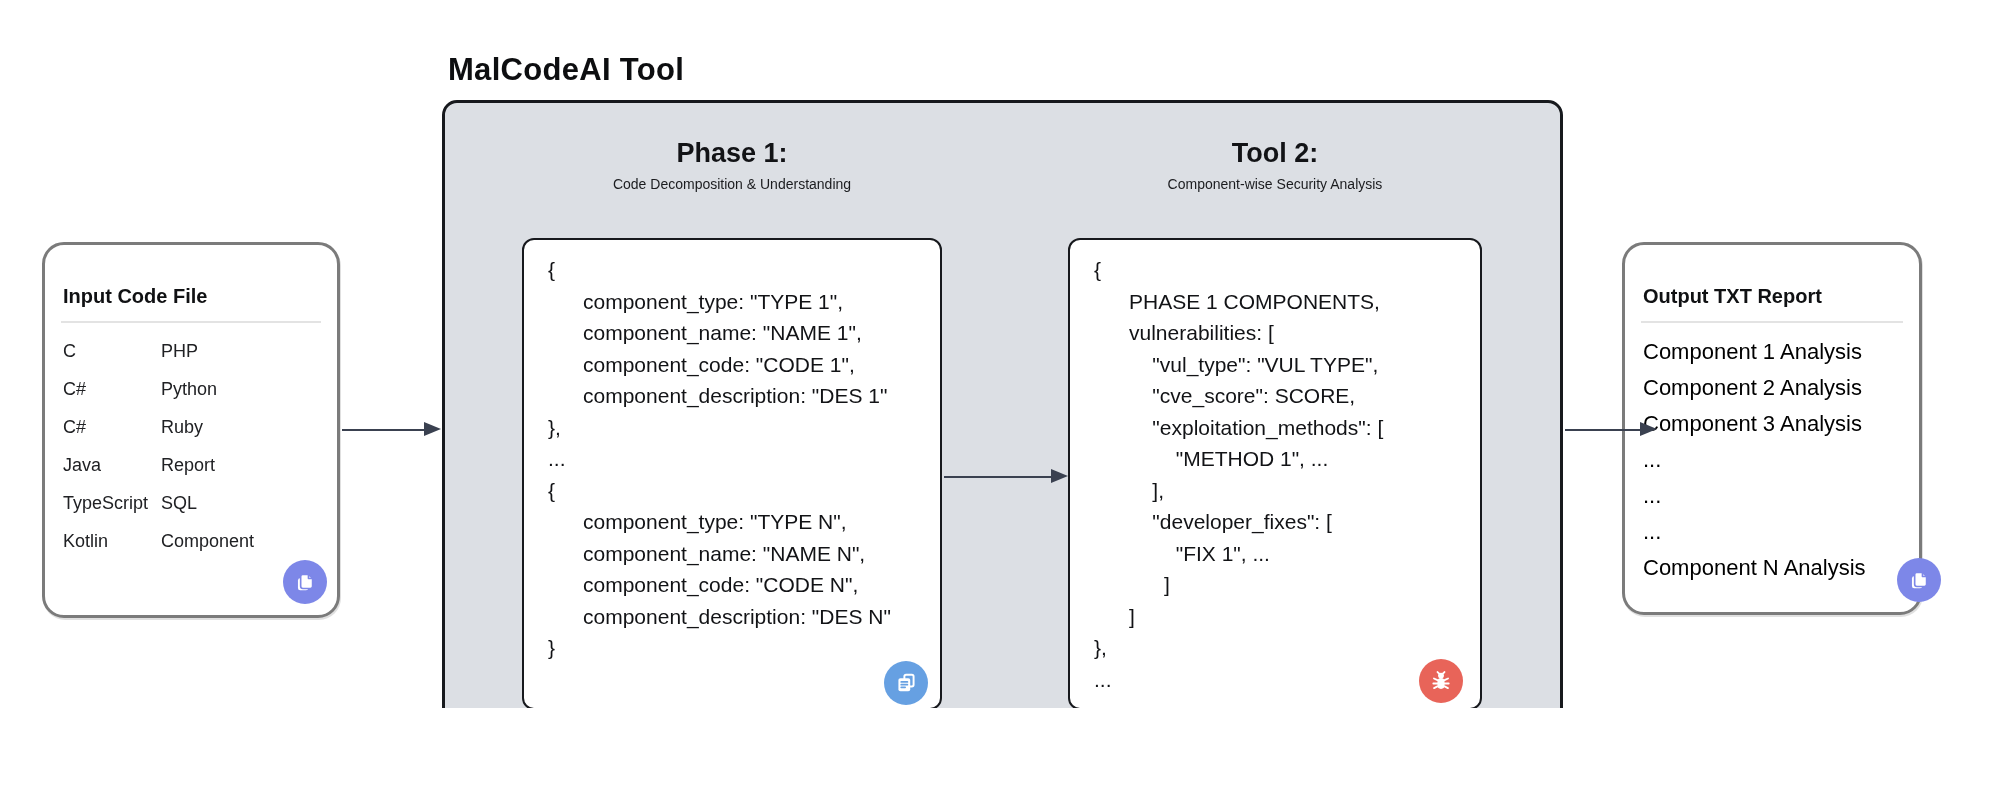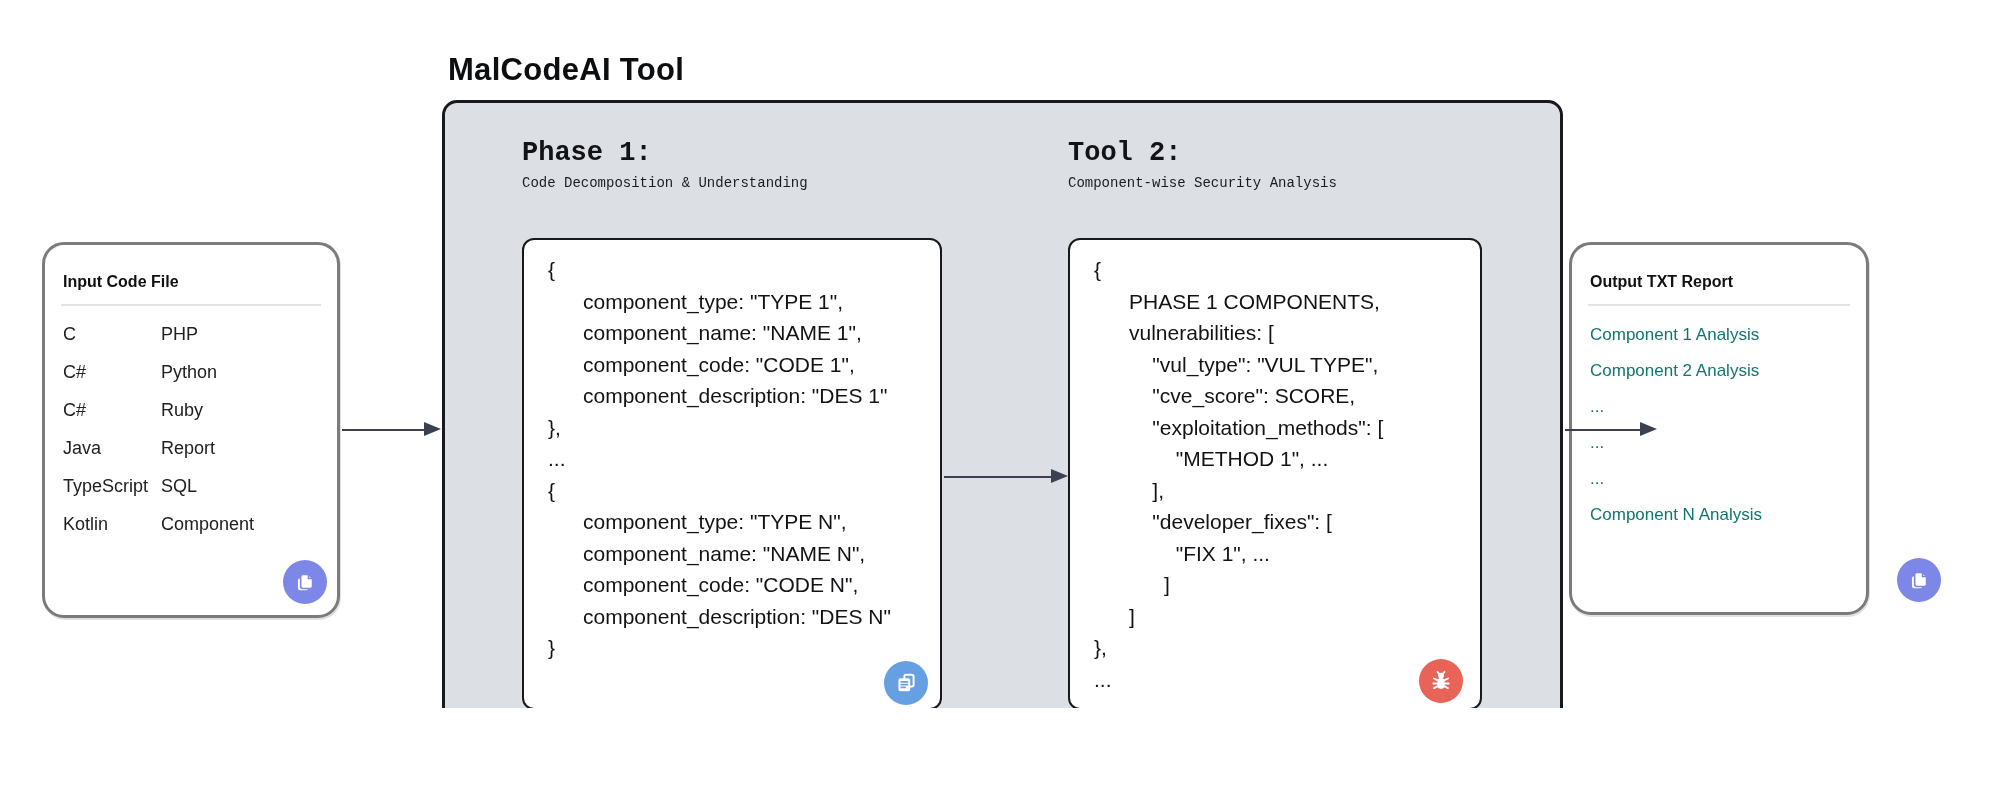--- a/index.html
+++ b/index.html
@@ -8,46 +8,46 @@
 
   
   .main-title{position:absolute;left:448px;top:52px;margin:0;font-size:31px;font-weight:700;
               letter-spacing:.3px;color:#0d0e10;}
 
   
   .tool-box{position:absolute;left:442px;top:100px;width:1121px;height:658px;
             background:#dcdfe4;border:3px solid #17191d;border-radius:15px;box-sizing:border-box;}
 
   
-  .phase-head{position:absolute;font-family:Liberation Mono, monospace;}
+  .phase-head{position:absolute;text-align:center;}
   #p1head{left:522px;top:138px;width:420px;}
   #p2head{left:1068px;top:138px;width:414px;}
   .phase-title{font-size:27px;font-weight:700;color:#121316;}
   .phase-sub{font-size:14px;margin-top:7px;color:#1b1c1f;}
 
   
   .code-box{position:absolute;background:#ffffff;border:2.5px solid #17191d;border-radius:12px;
             box-sizing:border-box;}
   #p1box{left:522px;top:238px;width:420px;height:472px;}
   #p2box{left:1068px;top:238px;width:414px;height:472px;}
   .code{margin:0;padding:14px 24px;font-family:"Liberation Sans",sans-serif;font-size:21px;
         line-height:31.5px;white-space:pre;color:#121316;}
 
   
   .side-box{position:absolute;background:#ffffff;border:3px solid #7b7b7b;border-radius:22px;
             box-sizing:border-box;box-shadow:1px 2px 0 rgba(0,0,0,.12);}
   #inputbox{left:42px;top:242px;width:298px;height:376px;}
-  #outputbox{left:1569px;top:242px;width:300px;height:373px;}
-  .side-title{font-size:16px;font-weight:700;padding:28px 18px 0 18px;color:#101113;}
+  #outputbox{left:1622px;top:242px;width:300px;height:373px;}
+  .side-title{font-size:20px;font-weight:700;padding:40px 18px 0 18px;color:#101113;}
   .divider{height:2px;background:#e3e3e3;margin:13px 16px 0 16px;}
 
   .lang-table{padding:9px 18px 0 18px;font-size:18px;color:#202124;}
   .lang-row{display:flex;align-items:center;height:38px;}
   .lang-left{width:98px;}
-  .out-table{padding:11px 18px 0 18px;font-size:17px;color:#0f766e;}
+  .out-table{padding:11px 18px 0 18px;font-size:22px;color:#000000;}
   .out-row{display:flex;align-items:center;height:36px;}
 
   
   .badge{position:absolute;width:44px;height:44px;border-radius:50%;
          display:flex;align-items:center;justify-content:center;}
   #badge-input{left:283px;top:560px;background:#7d87e8;}
   #badge-p1{left:884px;top:661px;background:#66a0e2;}
   #badge-p2{left:1419px;top:659px;background:#e86459;}
   #badge-output{left:1897px;top:558px;background:#7d87e8;}
 
@@ -176,20 +176,21 @@
       <path d="M15.2 5v3.8H19" fill="none" stroke="#7d87e8" stroke-width="1.5" stroke-linejoin="round"></path>
     </svg>
   </span>
 
   <section class="side-box" id="outputbox">
     <div class="side-title">Output TXT Report</div>
     <div class="divider"></div>
     <div class="out-table">
       <div class="out-row">Component 1 Analysis</div>
       <div class="out-row">Component 2 Analysis</div>
+      <div class="out-row">Component 3 Analysis</div>
       <div class="out-row">...</div>
       <div class="out-row">...</div>
       <div class="out-row">...</div>
       <div class="out-row">Component N Analysis</div>
     </div>
   </section>
   <span class="badge" id="badge-output">
     <svg viewBox="0 0 24 24" width="26" height="26" aria-hidden="true">
       <rect x="5.5" y="8.5" width="9.5" height="11" rx="2" fill="#ffffff"></rect>
       <path d="M10 5h5.2L19 8.8V16a2 2 0 0 1-2 2h-7a2 2 0 0 1-2-2V7a2 2 0 0 1 2-2z" fill="#ffffff" stroke="#7d87e8" stroke-width="1.5" stroke-linejoin="round"></path>

